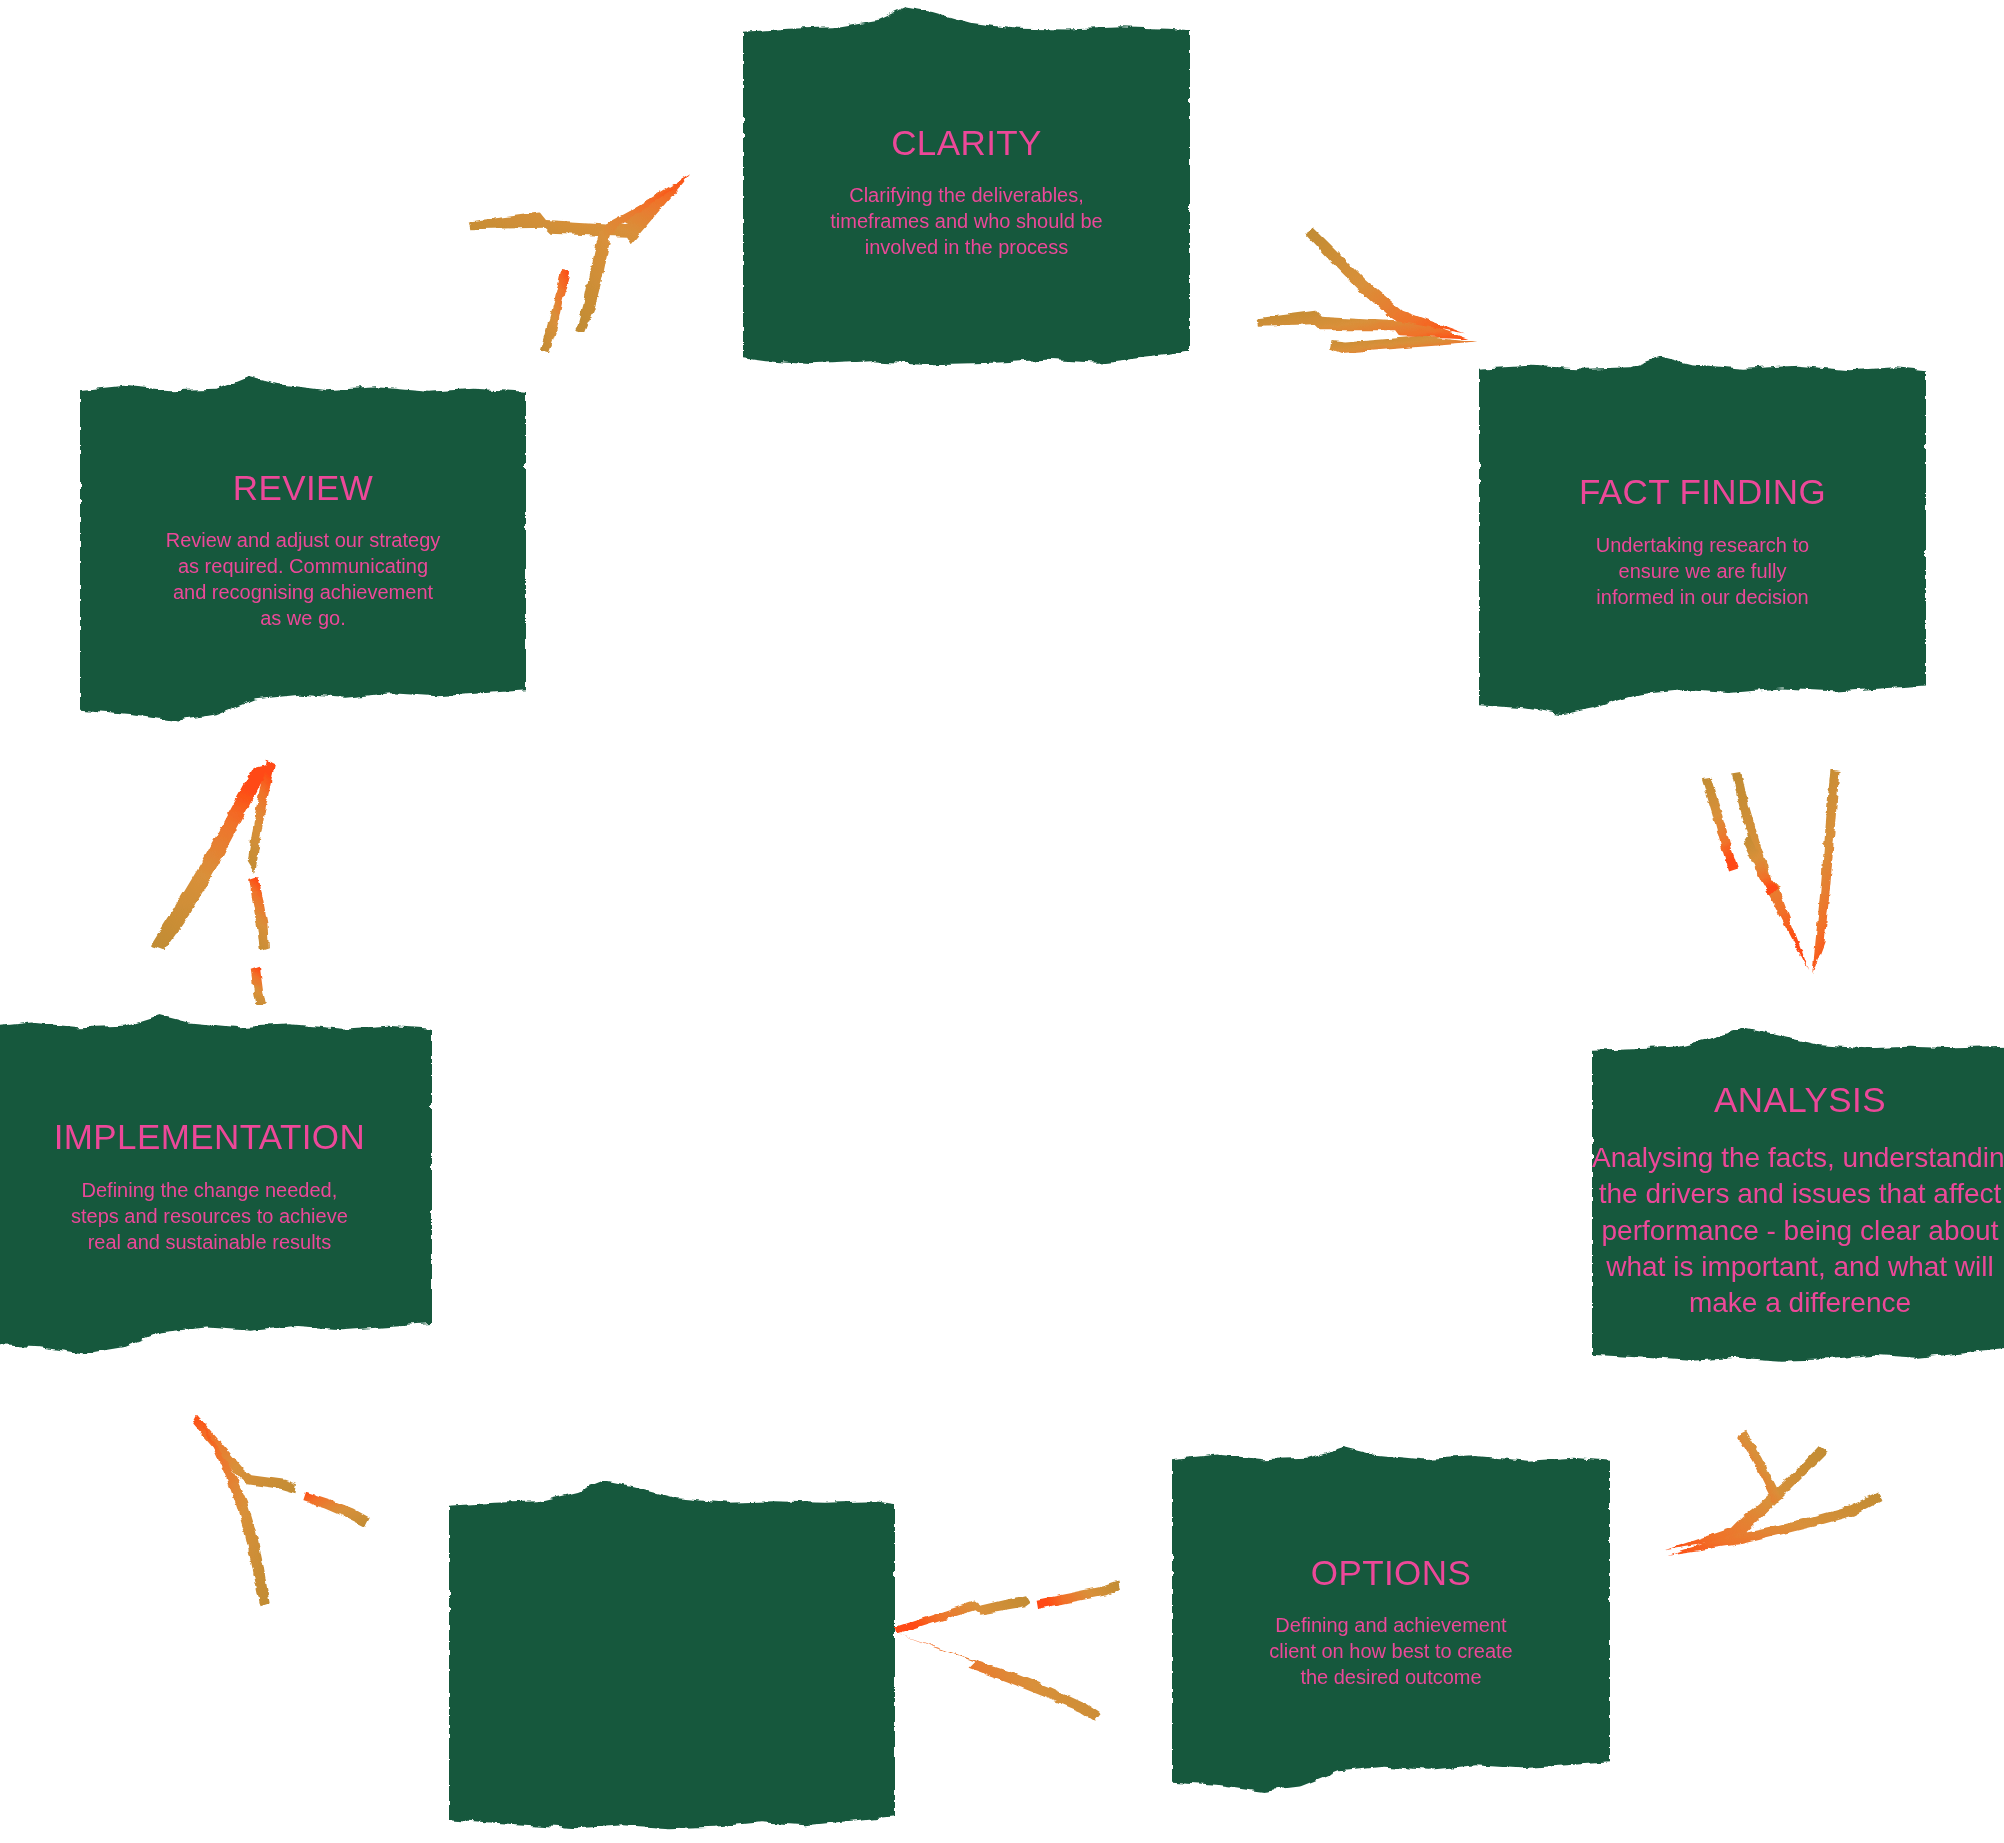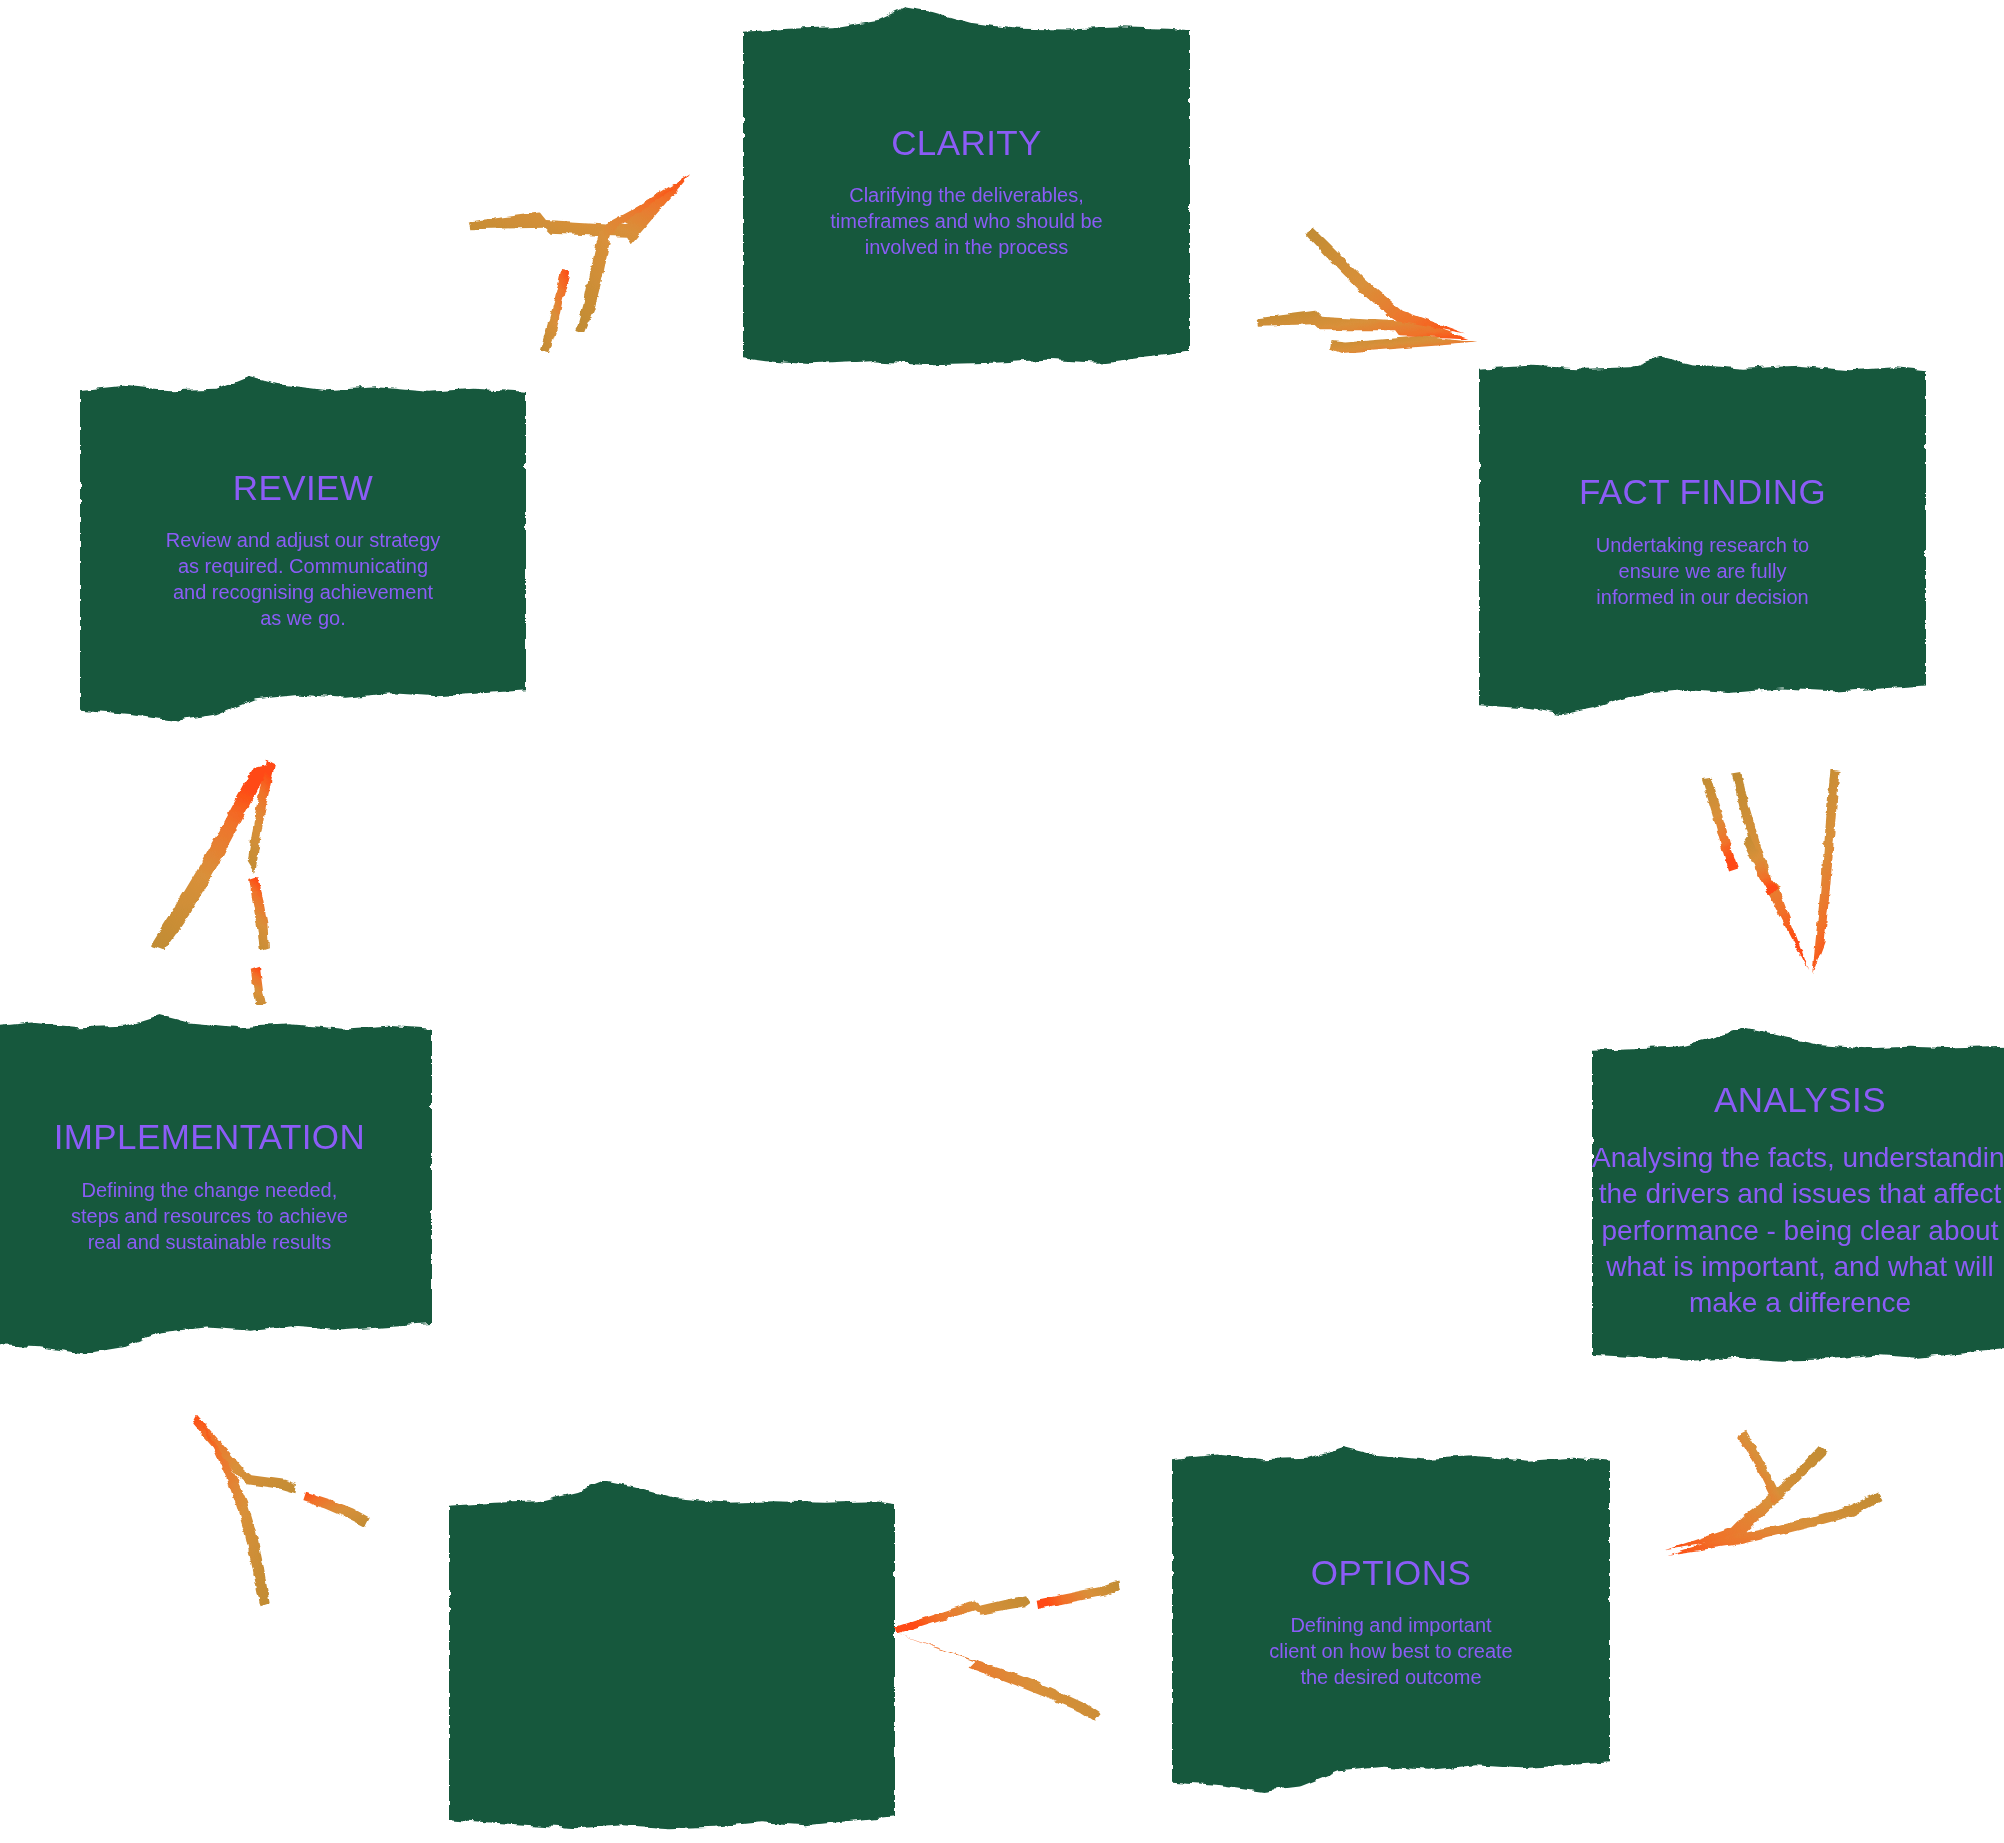--- a/index.html
+++ b/index.html
@@ -18,21 +18,21 @@
     width: 2005px;
     height: 1843px;
     background: #ffffff;
     overflow: hidden;
   }
 
   
   .card {
     position: absolute;
     box-sizing: border-box;
-    color: #8b5cf6;
+    color: #ec4899;
     text-align: center;
     display: flex;
     flex-direction: column;
     justify-content: center;
     align-items: center;
   }
   .card .card-shape {
     position: absolute;
     left: 0; top: 0;
     width: 100%;
@@ -193,21 +193,21 @@
     </div>
   </div>
 
   <div class="card" id="card-options">
     <svg class="card-shape" viewBox="0 0 578 470" preserveAspectRatio="none">
       <path filter="url(#roughEdge)" fill="#15593E" d="M0,20 L60,14 L120,20 L180,18 L225,4 L265,14 L330,20 L400,16 L470,22 L530,18 L578,22 L578,420 L520,424 L460,428 L400,424 L340,430 L280,426 L220,432 L170,452 L120,458 L60,450 L0,446 Z"></path>
     </svg>
     <div class="card-inner">
       <div class="card-title">OPTIONS</div>
       <div class="card-body">
-        <span class="ln">Defining and important</span>
+        <span class="ln">Defining and achievement</span>
         <span class="ln">client on how best to create</span>
         <span class="ln">the desired outcome</span>
       </div>
     </div>
   </div>
 
   <div class="card" id="card-preferred">
     <svg class="card-shape" viewBox="0 0 588 478" preserveAspectRatio="none">
       <path filter="url(#roughEdge)" fill="#15593E" d="M0,34 L60,30 L118,28 L170,16 L205,2 L245,10 L300,24 L365,30 L430,28 L495,30 L560,28 L588,32 L588,444 L530,450 L470,456 L410,452 L350,458 L290,460 L230,456 L170,460 L110,456 L50,452 L0,448 Z"></path>
     </svg>

